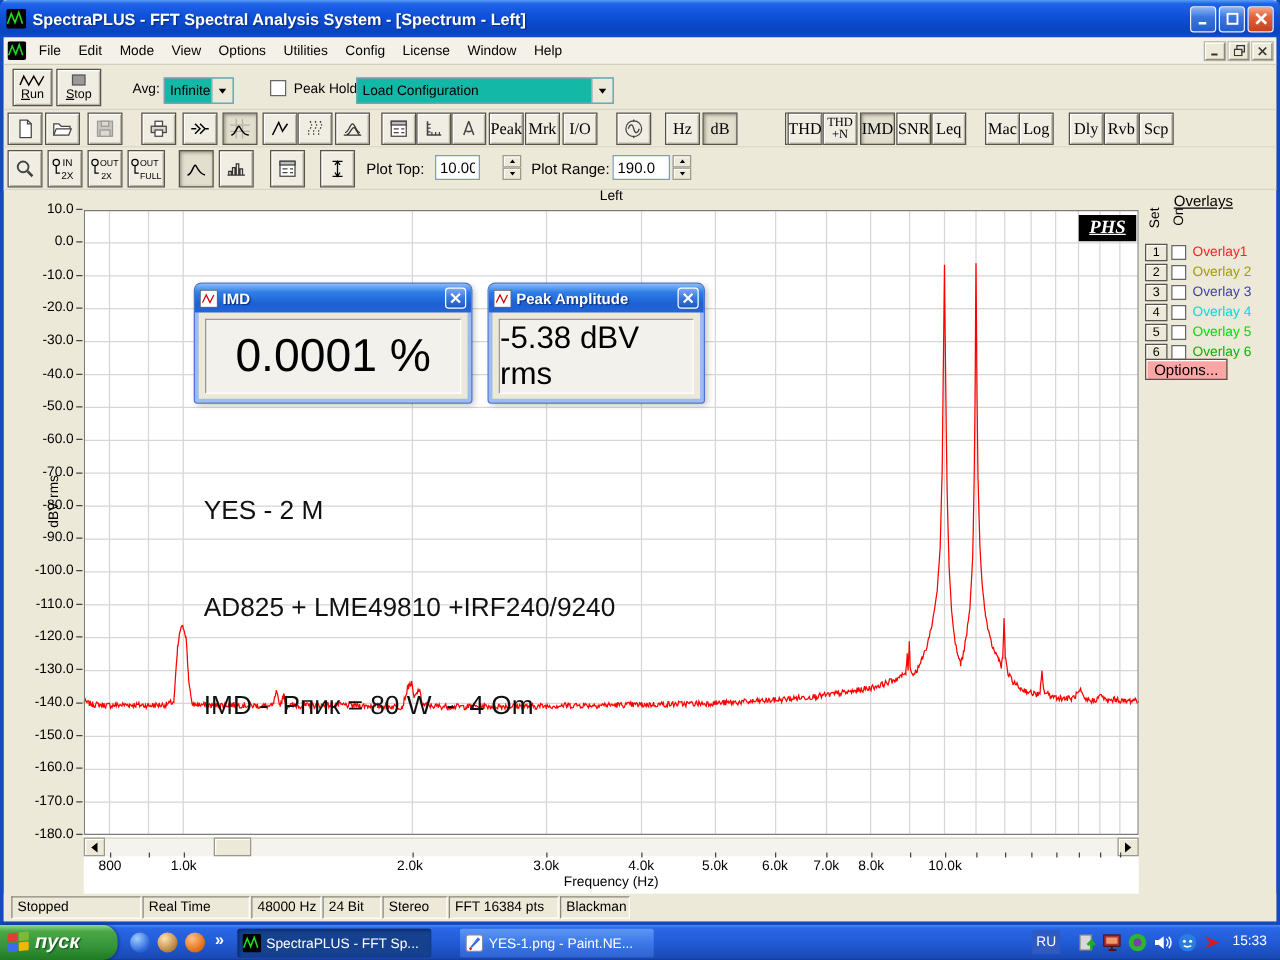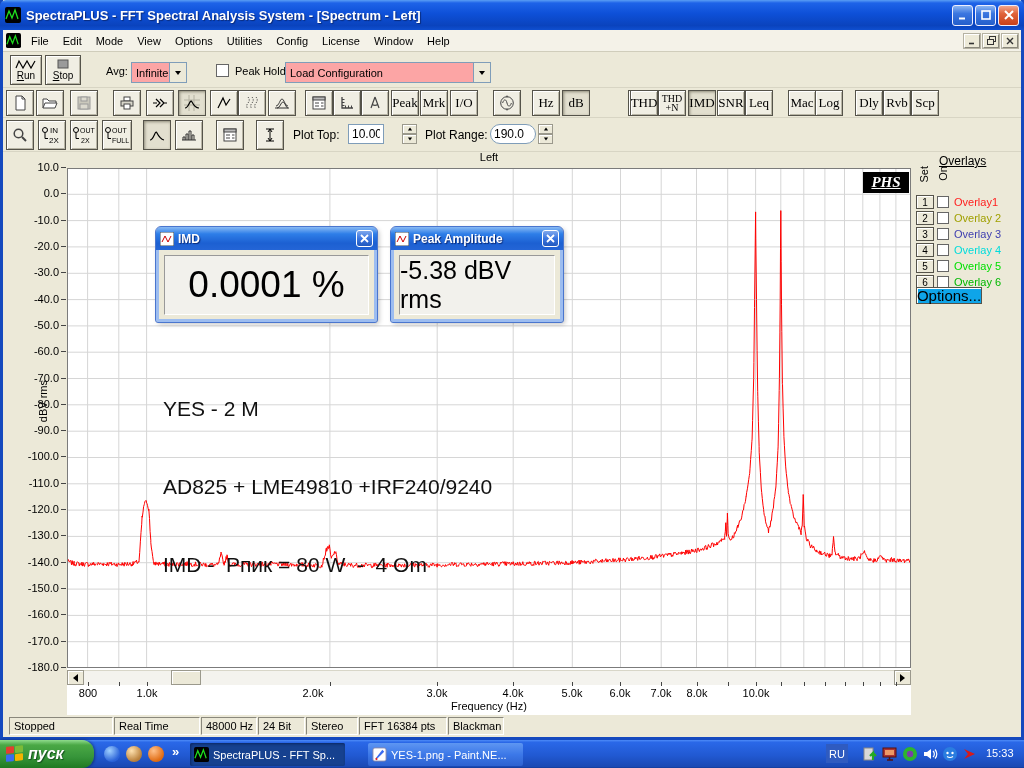--- a/index.html
+++ b/index.html
@@ -42,21 +42,21 @@
   .bigbtn .blabel::first-letter { text-decoration:underline; }
   .tbtn { position:absolute; top:2px; width:28px; height:26px; background:#F0EEE3; border:1px solid #55534a;
     box-shadow:inset 1px 1px 0 #fff, inset -1px -1px 0 #b8b5a5;
     display:flex; align-items:center; justify-content:center; overflow:hidden; }
   .tbtn.serif { font-family:"Liberation Serif", serif; font-size:13px; }
   .tbtn.pressed { background:#E2DFCF; box-shadow:inset 1px 1px 3px #8f8c7a; }
   .tbtn .two { font-size:10px; line-height:9px; text-align:center; font-family:"Liberation Serif", serif; }
   .t3 { top:2px; height:30px; }
 
   .lbl { position:absolute; font-size:11px; color:#000; }
-  .combo { position:absolute; height:21px; background:#fca5a5; border:1px solid #7F9DB9; display:flex; align-items:center; }
+  .combo { position:absolute; height:21px; background:#14b8a6; border:1px solid #7F9DB9; display:flex; align-items:center; }
   .combo .ctext { font-size:11px; padding-left:4px; flex:1; white-space:nowrap; overflow:hidden; }
   .combo .cbtn { width:17px; height:100%; background:#ECE9D8; border-left:1px solid #7F9DB9;
     display:flex; align-items:center; justify-content:center; }
   .tri-d { width:0; height:0; border-left:3.5px solid transparent; border-right:3.5px solid transparent; border-top:4px solid #000; }
   .tri-u { width:0; height:0; border-left:3.5px solid transparent; border-right:3.5px solid transparent; border-bottom:4px solid #000; }
   .tri-l { width:0; height:0; border-top:4px solid transparent; border-bottom:4px solid transparent; border-right:5px solid #000; }
   .tri-r { width:0; height:0; border-top:4px solid transparent; border-bottom:4px solid transparent; border-left:5px solid #000; }
   .checkbox { position:absolute; width:13px; height:13px; background:#fff; border:1px solid #666; }
   .numfield { position:absolute; height:20px; background:#fff; border:1px solid #7F9DB9; font-size:12px;
     padding:0 3px; font-family:"Liberation Sans", sans-serif; }
@@ -102,22 +102,22 @@
   #imd-win  .xpvalue-panel { height:60px; font-size:37px; }
   #peak-win .xpvalue-panel { height:60px; font-size:25px; }
 
   
   .ov-title { position:absolute; left:936px; top:154px; font-size:12px; text-decoration:underline; }
   .ov-rot { position:absolute; font-size:11px; writing-mode:vertical-rl; transform:rotate(180deg); }
   .ov-num { position:absolute; left:913px; width:18px; height:14px; background:#ECE9D8; border:1px solid #55534a;
     box-shadow:inset 1px 1px 0 #fff; font-size:10px; display:flex; align-items:center; justify-content:center; }
   .ov-cb { position:absolute; left:934px; width:12px; height:12px; background:#fff; border:1px solid #666; }
   .ov-lab { position:absolute; left:951px; font-size:11px; white-space:nowrap; }
-  .ov-opt { position:absolute; left:913px; top:287px; width:66px; height:17px; background:#0ea5e9;
-    border:1px solid #55534a; box-shadow:inset 1px 1px 0 #fff; font-size:15px;
+  .ov-opt { position:absolute; left:913px; top:287px; width:66px; height:17px; background:#fca5a5;
+    border:1px solid #55534a; box-shadow:inset 1px 1px 0 #fff; font-size:12px;
     display:flex; align-items:center; justify-content:center; }
 
   
   .statusbar { position:absolute; left:0; top:715px; width:1018px; height:22px; background:#ECE9D8;
     display:flex; align-items:center; padding-left:6px; }
   .scell { height:18px; border:1px solid #8a887c; border-right-color:#fff; border-bottom-color:#fff;
     font-size:11px; padding:2px 0 0 4px; margin-right:1px; white-space:nowrap; overflow:hidden; }
 
   
   #taskbar { position:absolute; left:0; top:740px; width:1024px; height:28px;
@@ -445,21 +445,21 @@
     <input class="numfield" style="left: 345px; top: 6px; width: 36px;" value="10.00">
     <div class="spinner" style="left:399px;top:6px;">
           <div>
             <span class="tri-u" style="transform:scale(.7)"></span>
           </div>
           <div>
             <span class="tri-d" style="transform:scale(.7)"></span>
           </div>
         </div>
     <span class="lbl" style="left:422px;top:10px;font-size:12px;">Plot Range:</span>
-    <input class="numfield" style="left: 487px; top: 6px; width: 46px; border-radius: 10px;" value="190.0">
+    <input class="numfield" style="left: 487px; top: 6px; width: 46px;" value="190.0">
     <div class="spinner" style="left:535px;top:6px;">
           <div>
             <span class="tri-u" style="transform:scale(.7)"></span>
           </div>
           <div>
             <span class="tri-d" style="transform:scale(.7)"></span>
           </div>
         </div>
   </div>
 
@@ -562,21 +562,21 @@
         <div class="xtick" style="left: 753px;"></div>
         <div class="xtick" style="left: 778px;"></div>
         <div class="xtick" style="left: 801px;"></div>
         <div class="xtick" style="left: 822px;"></div>
         <div class="xtick" style="left: 842px;"></div>
         <div class="xtick" style="left: 860px;"></div>
         <div class="xtick" style="left: 877px;"></div>
         <div class="xtick" style="left: 893px;"></div>
         <div class="xlab" style="left: 57px;">800</div>
         <div class="xlab" style="left: 116px;">1.0k</div>
-        <div class="xlab" style="left: 282px;">2.0k</div>
+        <div class="xlab" style="left: 297px;">2.0k</div>
         <div class="xlab" style="left: 406px;">3.0k</div>
         <div class="xlab" style="left: 482px;">4.0k</div>
         <div class="xlab" style="left: 541px;">5.0k</div>
         <div class="xlab" style="left: 589px;">6.0k</div>
         <div class="xlab" style="left: 630px;">7.0k</div>
         <div class="xlab" style="left: 666px;">8.0k</div>
         <div class="xlab" style="left: 725px;">10.0k</div>
       </div>
   <div class="xaxis-title">Frequency (Hz)</div>
 

